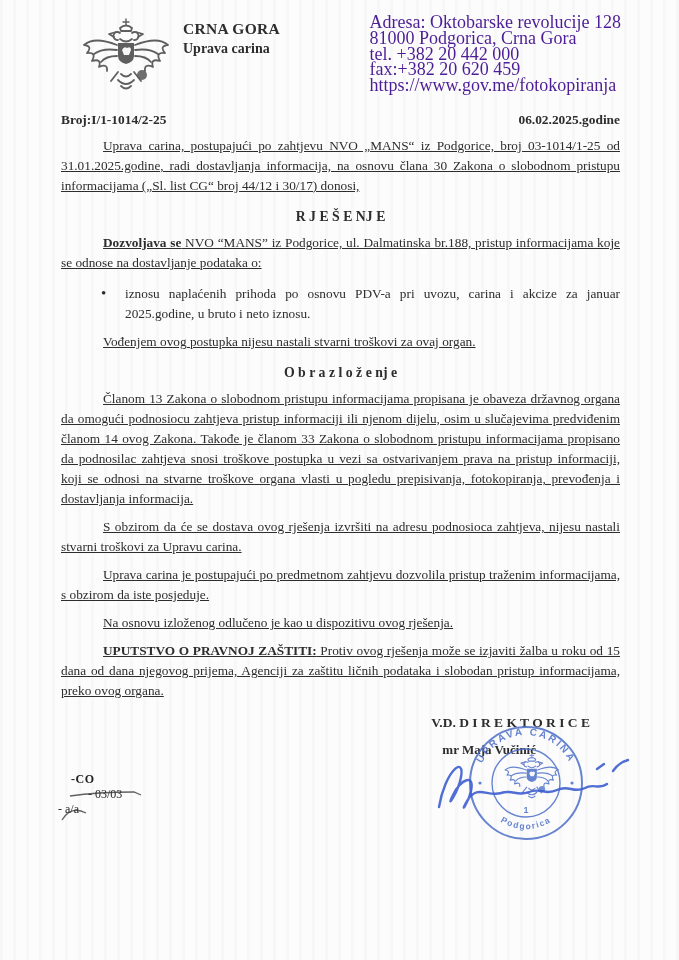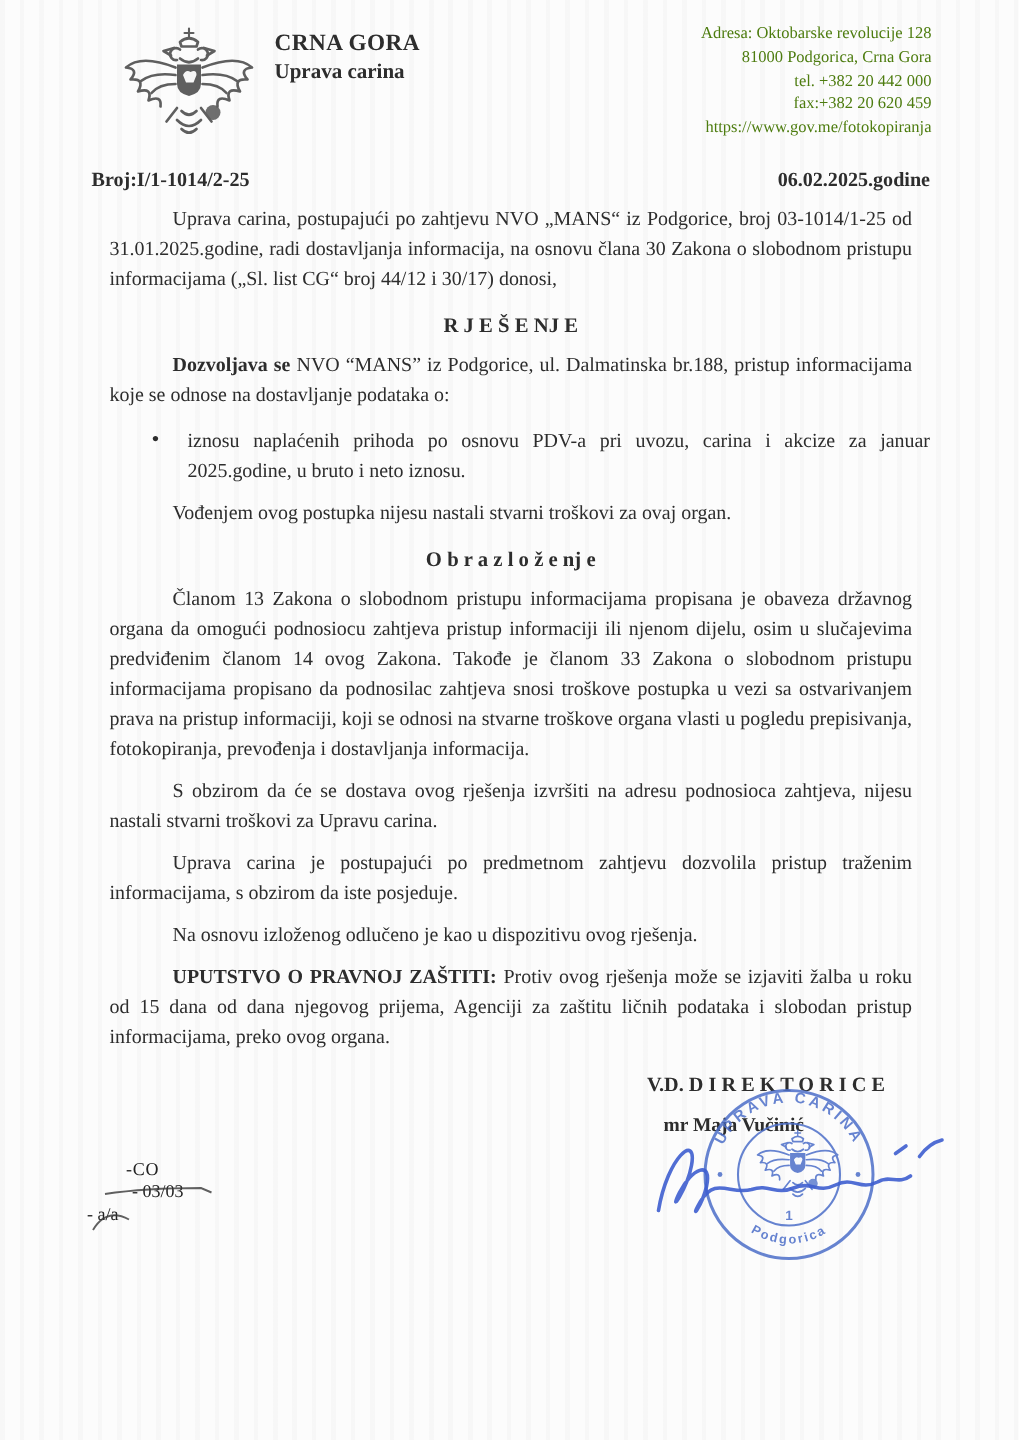--- a/index.html
+++ b/index.html
@@ -10,41 +10,41 @@
     background:
       repeating-linear-gradient(90deg, rgba(0,0,0,0.018) 0 3px, rgba(0,0,0,0) 3px 13px),
       #fcfcfc;
   }
   .page{position:absolute;inset:0;}
   
   .crest{position:absolute;left:76px;top:12px;width:100px;height:100px;color:#525252;opacity:.92;}
   .org{position:absolute;left:183px;top:20px;font-weight:bold;}
   .org-l1{font-size:15.5px;letter-spacing:.3px;}
   .org-l2{font-size:14px;margin-top:3px;}
-  .addr{position:absolute;right:58px;top:15px;text-align:right;font-size:11px;line-height:15.8px;color:#4d7c0f;}
+  .addr{position:absolute;right:58px;top:15px;text-align:left;font-size:18px;line-height:15.8px;color:#4c1d95;}
   
   .main{position:absolute;left:61px;top:112px;width:559px;}
   .refrow{display:flex;justify-content:space-between;font-weight:bold;font-size:13.4px;}
-  .p{font-size:13.3px;line-height:20px;text-align:justify;text-indent:42px;margin:8px 12px 0;}
+  .p{font-size:13.3px;line-height:20px;text-align:justify;text-indent:42px;margin:8px 0 0;text-decoration:underline;}
   .h-center{text-align:center;font-weight:bold;font-size:13.8px;margin:13px 0 2px;}
   .bullet{position:relative;margin:11px 0 0 34px;padding-left:30px;font-size:13.3px;line-height:20px;text-align:justify;}
   .bullet::before{content:"\2022";position:absolute;left:6px;top:-1px;font-size:15px;}
   b{font-weight:bold;}
   
   .sig-block{position:relative;height:210px;margin-top:8px;}
   .sig-title{position:absolute;right:30px;top:6px;font-weight:bold;font-size:13.5px;white-space:nowrap;}
   .sig-name{position:absolute;right:84px;top:33px;font-weight:bold;font-size:13px;white-space:nowrap;z-index:1;}
   .stamp{position:absolute;left:405px;top:14px;width:120px;height:120px;color:var(--stamp,#4d6fc9);opacity:.85;z-index:2;}
   .stamp-arc{font-family:"Liberation Sans","DejaVu Sans",sans-serif;font-size:10px;font-weight:bold;letter-spacing:2.2px;fill:currentColor;}
   .stamp-arc-small{font-family:"Liberation Sans","DejaVu Sans",sans-serif;font-size:8.5px;font-weight:bold;letter-spacing:1.4px;fill:currentColor;}
   .stamp-num{font-family:"Liberation Sans","DejaVu Sans",sans-serif;font-size:9px;font-weight:bold;fill:currentColor;}
   .sig-scrawl{position:absolute;left:368px;top:40px;width:214px;height:82px;color:var(--ink,#3f5fd0);opacity:.9;z-index:3;}
   
   .footer-marks{position:absolute;left:58px;top:772px;width:130px;height:62px;font-size:12px;line-height:15px;color:#222;}
-  .fm1{margin-left:26px;font-weight:normal;letter-spacing:.5px;}
+  .fm1{margin-left:13px;font-weight:bold;letter-spacing:.5px;}
   .fm2{margin-left:30px;}
   .fm3{}
   .pen-strokes{position:absolute;left:0;top:0;width:130px;height:62px;color:#3a3a3a;opacity:.8;}
   .defs-holder{position:absolute;width:0;height:0;overflow:hidden;}
 </style>
 </head>
 <body style="--stamp: #4d6fc9; --ink: #3f5fd0;">
 
 <svg class="defs-holder" aria-hidden="true">
   <symbol id="eagle" viewBox="0 0 100 100">

